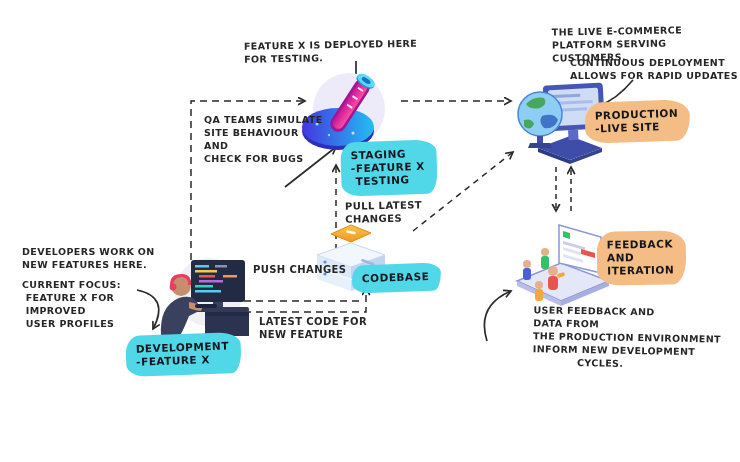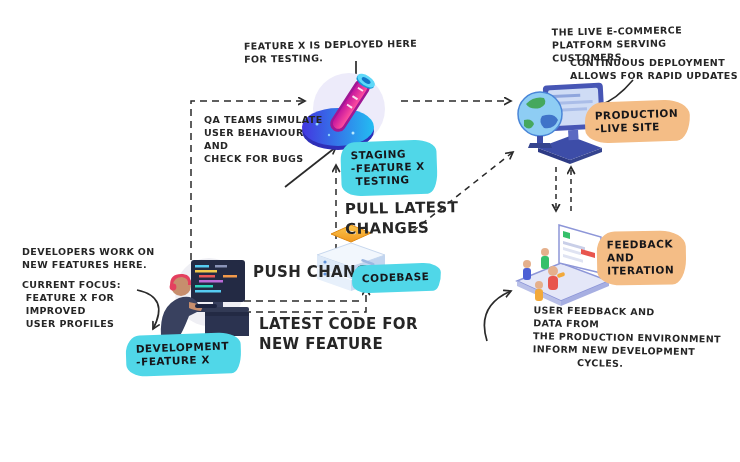--- a/index.html
+++ b/index.html
@@ -6,21 +6,21 @@
   #canvas{
     position:relative;width:740px;height:462px;background:#ffffff;
     overflow:hidden;font-family:"DejaVu Sans","Liberation Sans",sans-serif;
   }
   .conn{position:absolute;left:0;top:0;pointer-events:none;}
   .note{
     position:absolute;color:#262626;font-weight:700;font-size:9.5px;
     line-height:1.38;letter-spacing:.4px;white-space:pre-wrap;
   }
   .edge-label{
-    position:absolute;color:#262626;font-weight:700;font-size:15px;
+    position:absolute;color:#262626;font-weight:700;font-size:10px;
     line-height:1.3;letter-spacing:.4px;white-space:pre-wrap;
   }
   .blob{
     position:absolute;color:#16161a;font-weight:700;font-size:10.5px;
     line-height:1.25;letter-spacing:.5px;white-space:pre-wrap;
     padding:7px 12px 8px 10px;
   }
   .blob.cyan{background:#50d7e8;border-radius:14px 22px 10px 20px/18px 12px 22px 12px;}
   .blob.orange{background:#f4bd86;border-radius:18px 26px 14px 24px/20px 16px 26px 14px;}
   .r-m1{transform:rotate(-1deg);} .r-m2{transform:rotate(-2deg);} .r-p1{transform:rotate(1deg);}
@@ -165,21 +165,21 @@
         <rect x="39" y="57" width="10" height="14" rx="4" fill="#e8554e"></rect>
       <rect x="48" y="54" width="8" height="4" rx="2" fill="#f2a93b" transform="rotate(-20 52 56)"></rect>
       <circle cx="30" cy="66" r="4" fill="#e5b08c"></circle>
         <rect x="26" y="70" width="8" height="12" rx="3" fill="#f2a93b"></rect>
     </g>
   </svg>
 
   <div class="note r-m1" style="left:244px;top:38px;width:190px;">FEATURE X IS DEPLOYED HERE
 FOR TESTING.</div>
   <div class="note" style="left:204px;top:113px;width:150px;">QA TEAMS SIMULATE
-USER BEHAVIOUR
+SITE BEHAVIOUR
 AND
 CHECK FOR BUGS</div>
   <div class="note r-m1" style="left:552px;top:24px;width:180px;">THE LIVE E-COMMERCE
 PLATFORM SERVING CUSTOMERS.</div>
   <div class="note" style="left:570px;top:56px;width:180px;">CONTINUOUS DEPLOYMENT
 ALLOWS FOR RAPID UPDATES</div>
   <div class="note" style="left:22px;top:278px;width:140px;">CURRENT FOCUS:
  FEATURE X FOR
  IMPROVED
  USER PROFILES</div>

